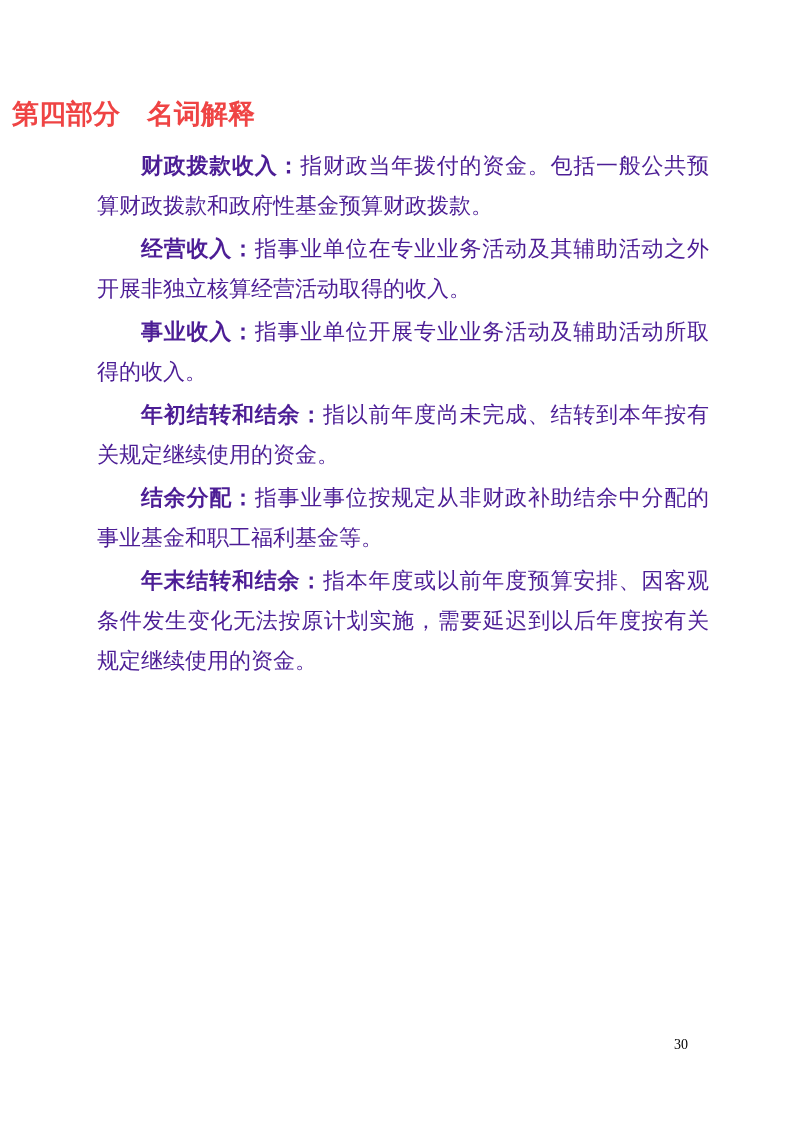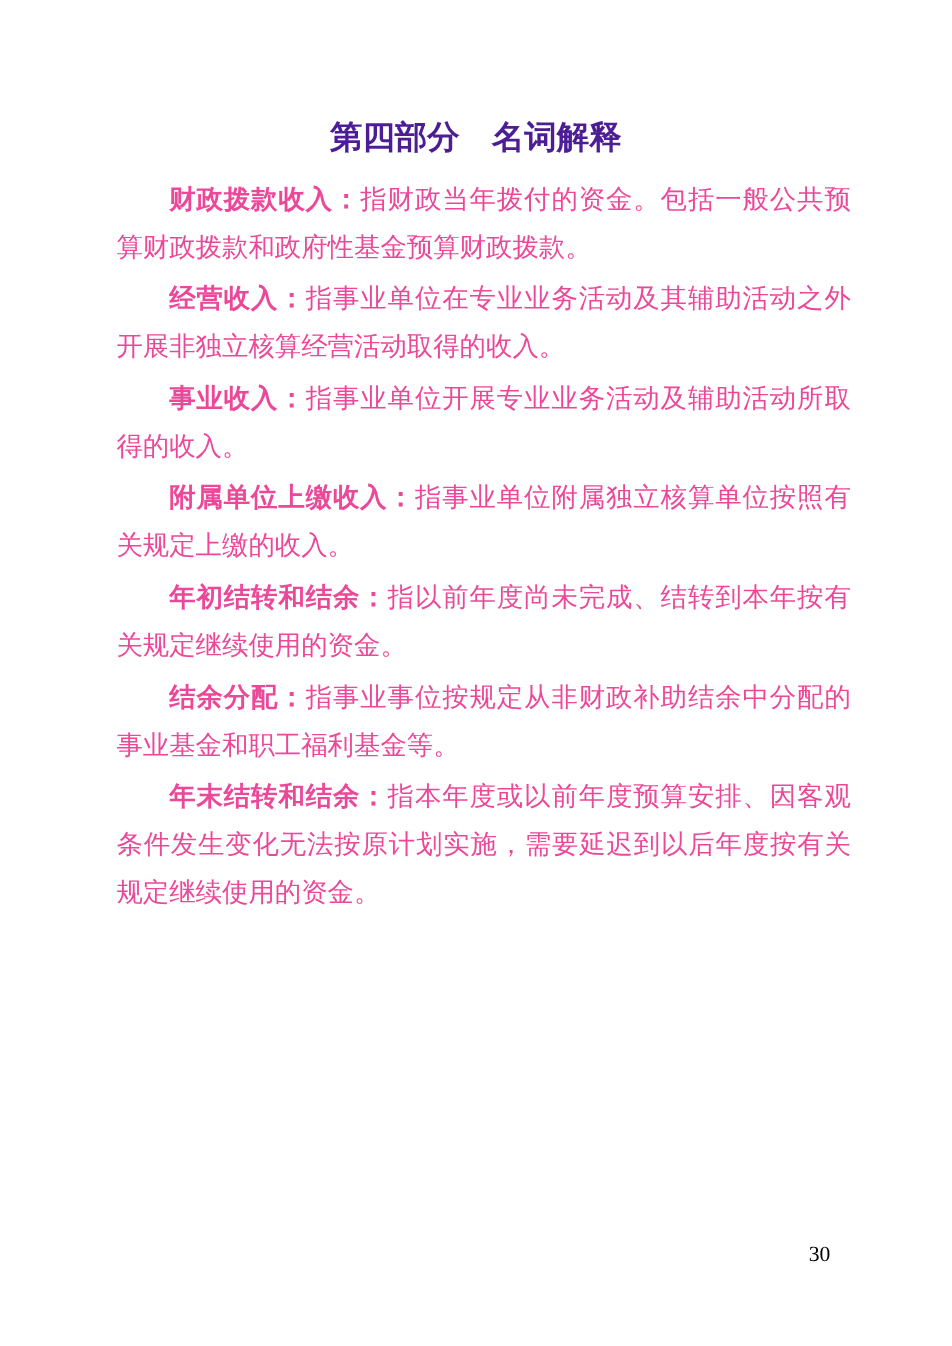--- a/index.html
+++ b/index.html
@@ -13,48 +13,49 @@
     color: #000000;
     font-family: "Liberation Serif", "DejaVu Serif", serif;
   }
   .page {
     position: absolute;
     inset: 0;
     background: #ffffff;
   }
   .doc-title {
     padding-top: 96px;
-    text-align: center;
+    text-align: left;
     font-family: "Liberation Sans", "DejaVu Sans", sans-serif;
     font-weight: bold;
     font-size: 27px;
     line-height: 36px;
-    color: #4c1d95;
+    color: #ef4444;
     white-space: pre;
+    margin-left: 12px;
   }
   .content {
     margin: 14px 84px 0 97px;
     text-align: justify;
     font-size: 22px;
     line-height: 40px;
-    color: #ec4899;
+    color: #4c1d95;
   }
   .para {
     text-indent: 2em;
     margin: 0 0 3px 0;
   }
   .term {
     font-family: "Liberation Sans", "DejaVu Sans", sans-serif;
     font-weight: bold;
   }
   .page-number {
     position: absolute;
     top: 1036px;
     left: 674px;
-    font-size: 18px;
+    font-size: 14px;
     line-height: 18px;
     font-family: "Liberation Serif", "DejaVu Serif", serif;
     color: #000000;
   }
 </style>
 </head>
 <body>
 
 <div class="page">
 
@@ -62,21 +63,20 @@
 
   <div class="content">
 
       <p class="para"><span class="term">财政拨款收入：</span><span class="definition">指财政当年拨付的资金。包括一般公共预算财政拨款和政府性基金预算财政拨款。</span></p>
 
 
       <p class="para"><span class="term">经营收入：</span><span class="definition">指事业单位在专业业务活动及其辅助活动之外开展非独立核算经营活动取得的收入。</span></p>
 
       <p class="para"><span class="term">事业收入：</span><span class="definition">指事业单位开展专业业务活动及辅助活动所取得的收入。</span></p>
 
-      <p class="para"><span class="term">附属单位上缴收入：</span><span class="definition">指事业单位附属独立核算单位按照有关规定上缴的收入。</span></p>
 
 
 
       <p class="para"><span class="term">年初结转和结余：</span><span class="definition">指以前年度尚未完成、结转到本年按有关规定继续使用的资金。</span></p>
 
       <p class="para"><span class="term">结余分配：</span><span class="definition">指事业事位按规定从非财政补助结余中分配的事业基金和职工福利基金等。</span></p>
 
       <p class="para"><span class="term">年末结转和结余：</span><span class="definition">指本年度或以前年度预算安排、因客观条件发生变化无法按原计划实施，需要延迟到以后年度按有关规定继续使用的资金。</span></p>
     </div>
 

